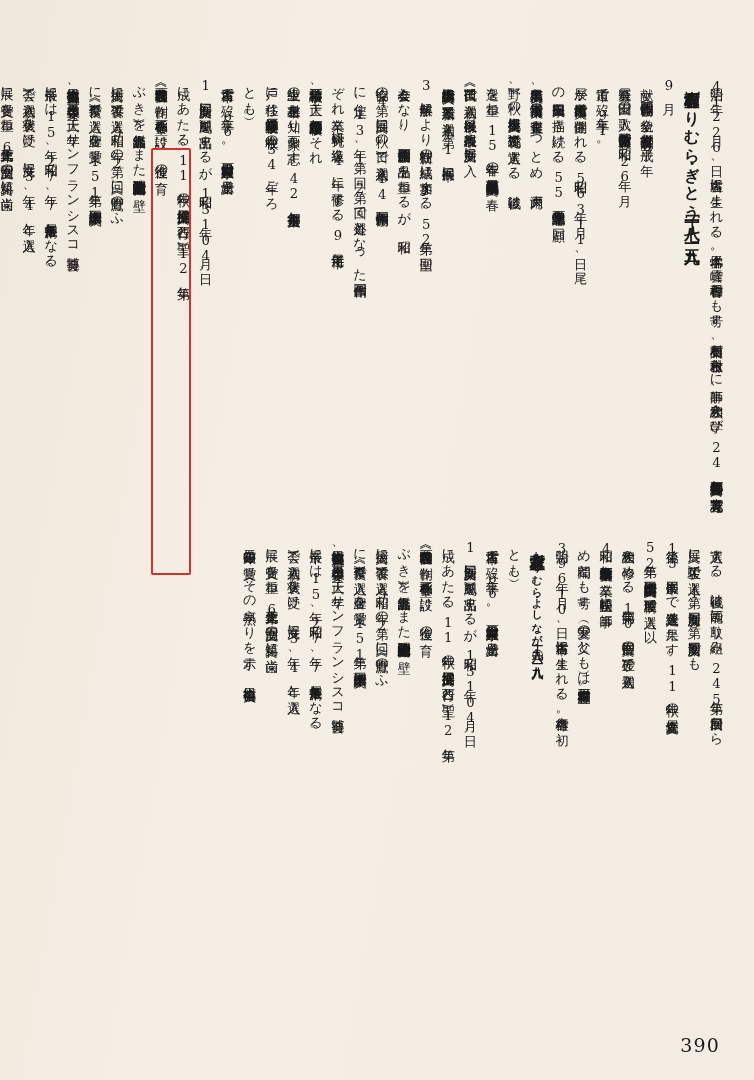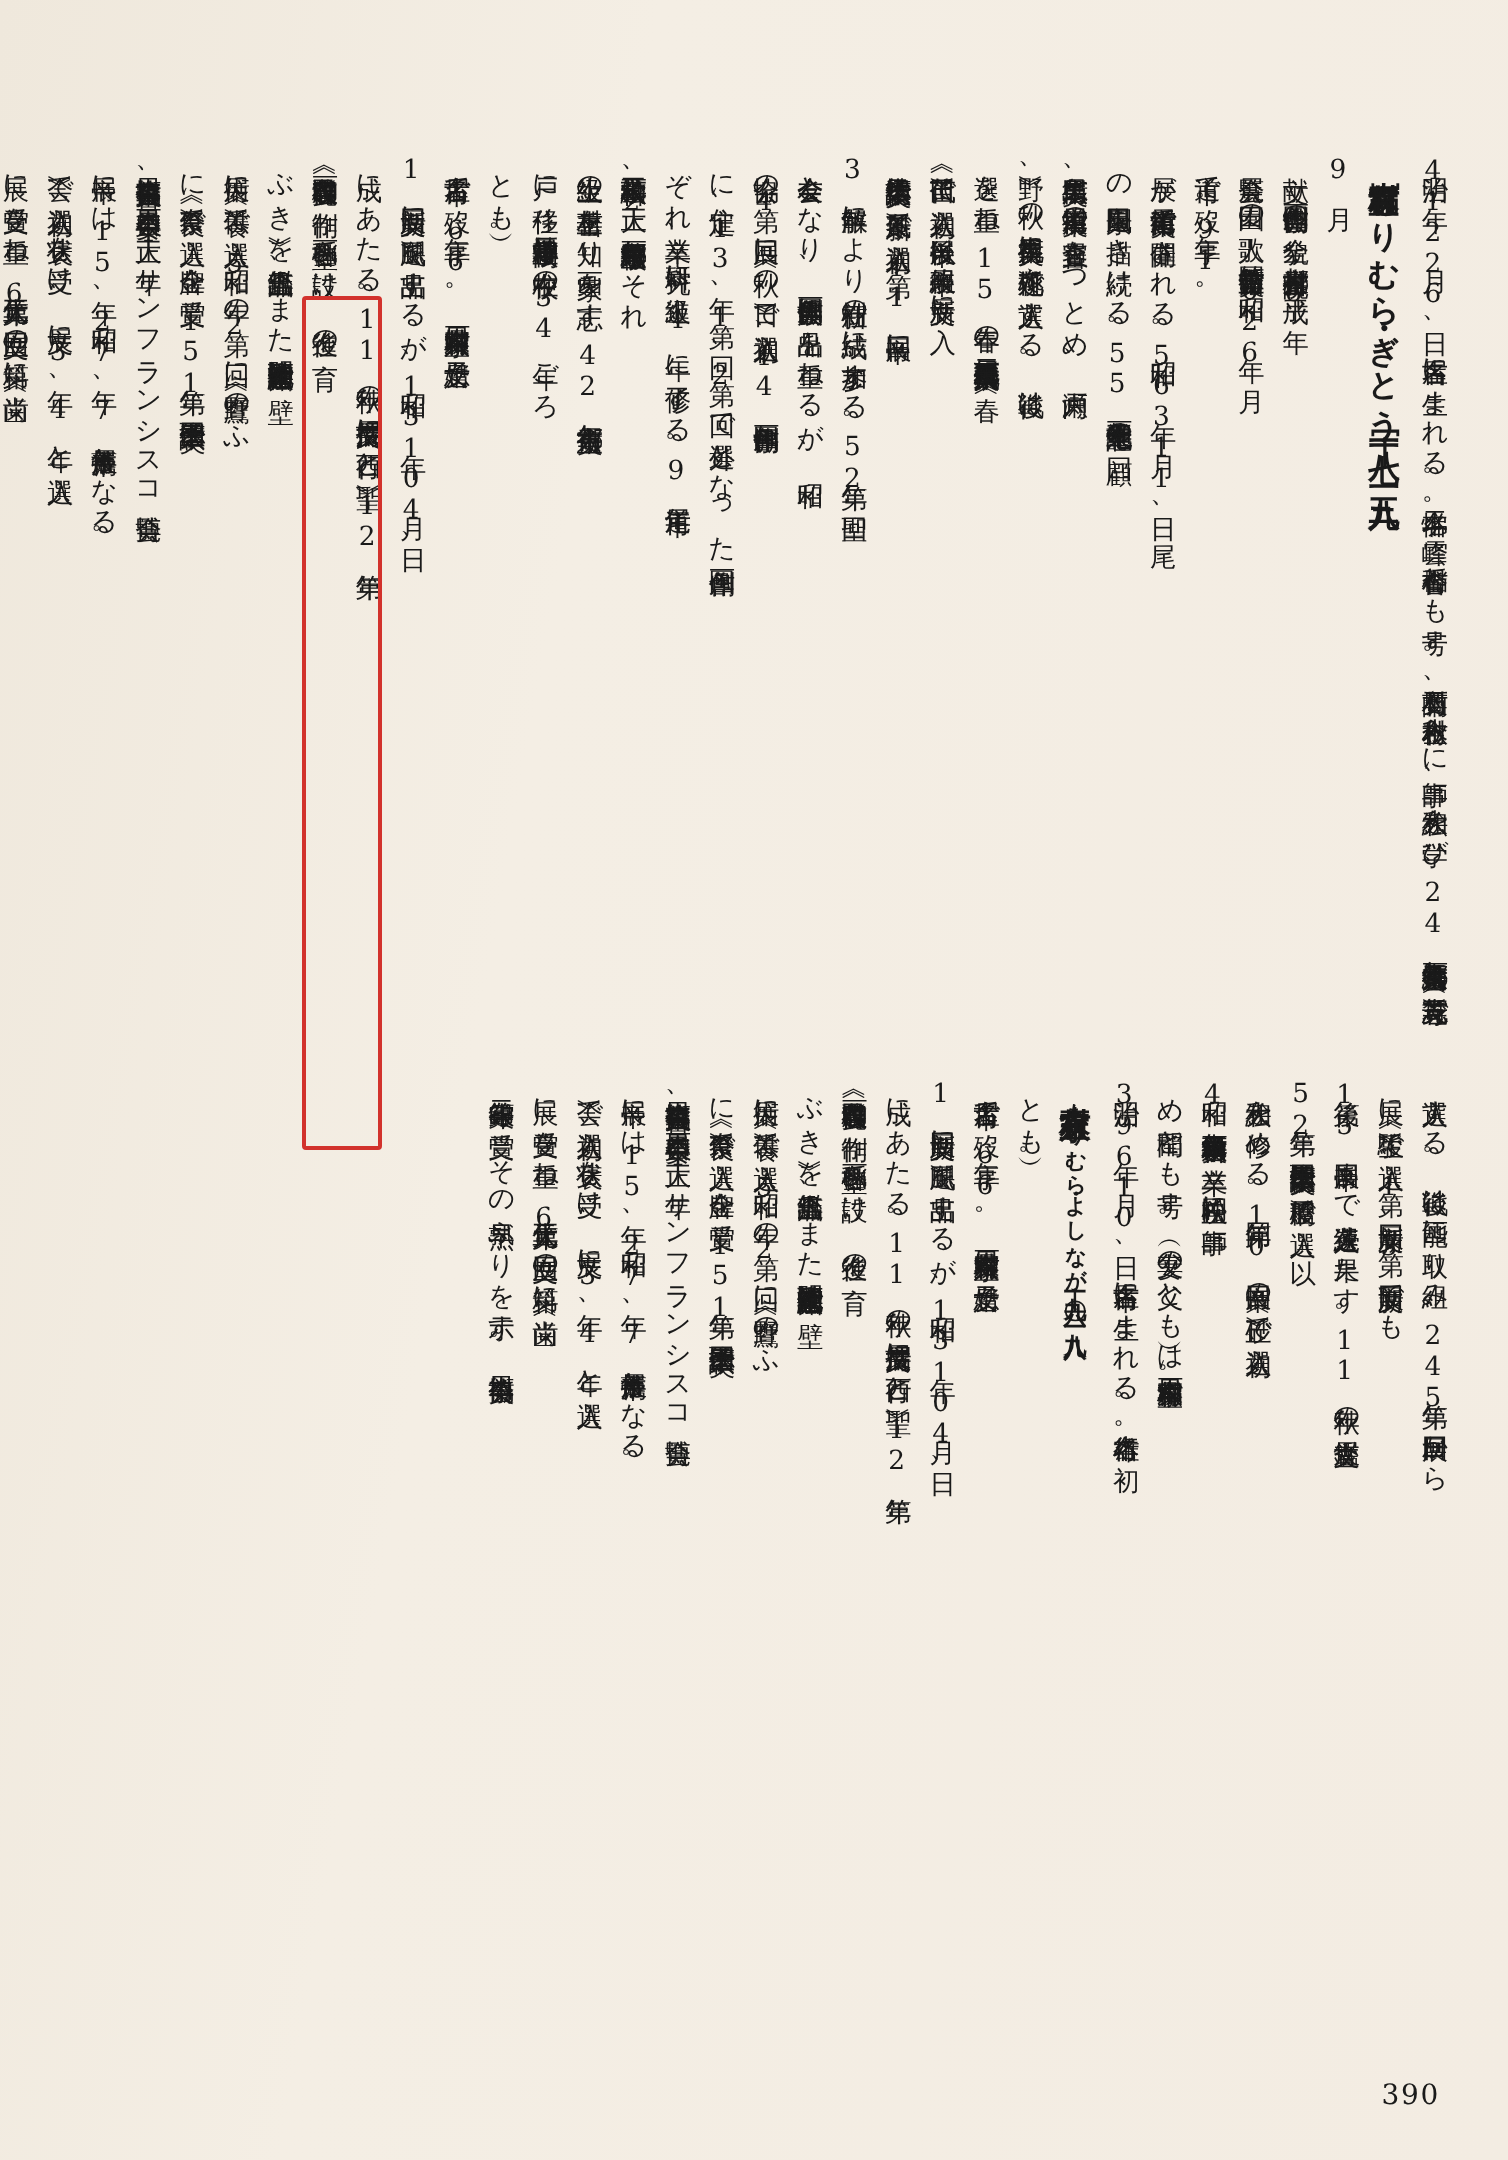--- a/index.html
+++ b/index.html
@@ -74,21 +74,21 @@
     top: 70px;
     left: 123px;
     width: 36px;
     height: 423px;
   }
 
   .page-number {
     position: absolute;
     right: 34px;
     bottom: 24px;
-    font-size: 14px;
+    font-size: 19px;
     font-family: "DejaVu Serif", "Liberation Serif", serif;
     letter-spacing: 0.06em;
     color: #1a1a1a;
   }
 
   .lower {
     position: absolute;
     top: 540px;
     right: 28px;
     left: 28px;

